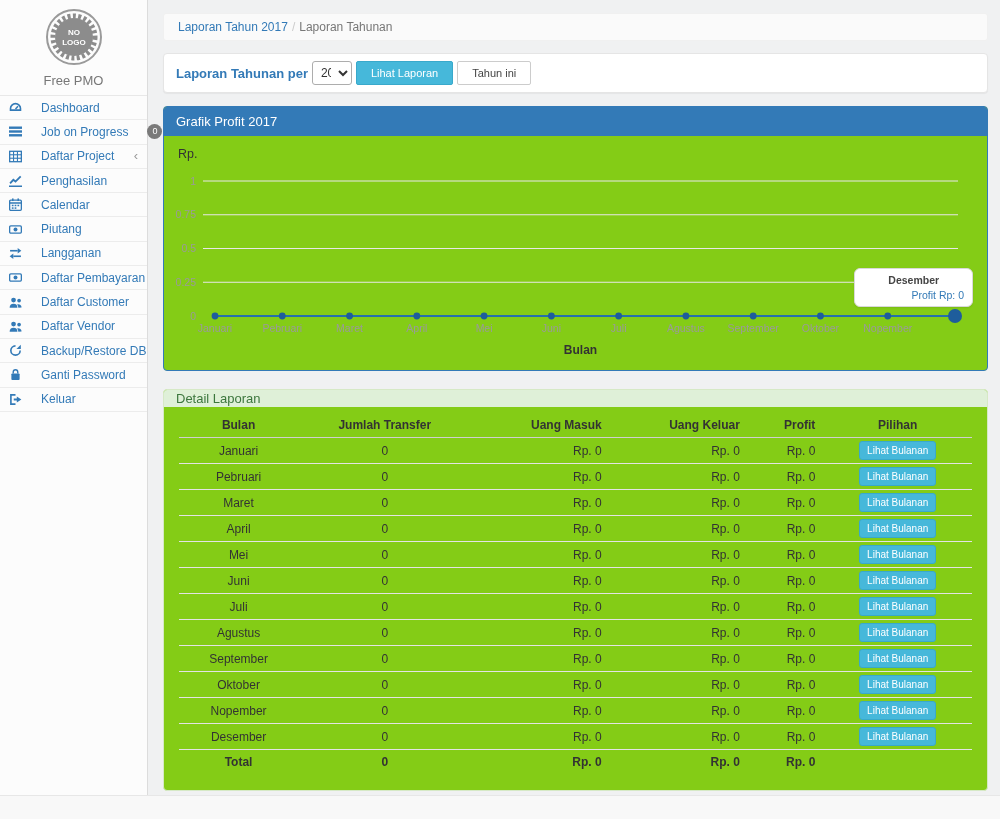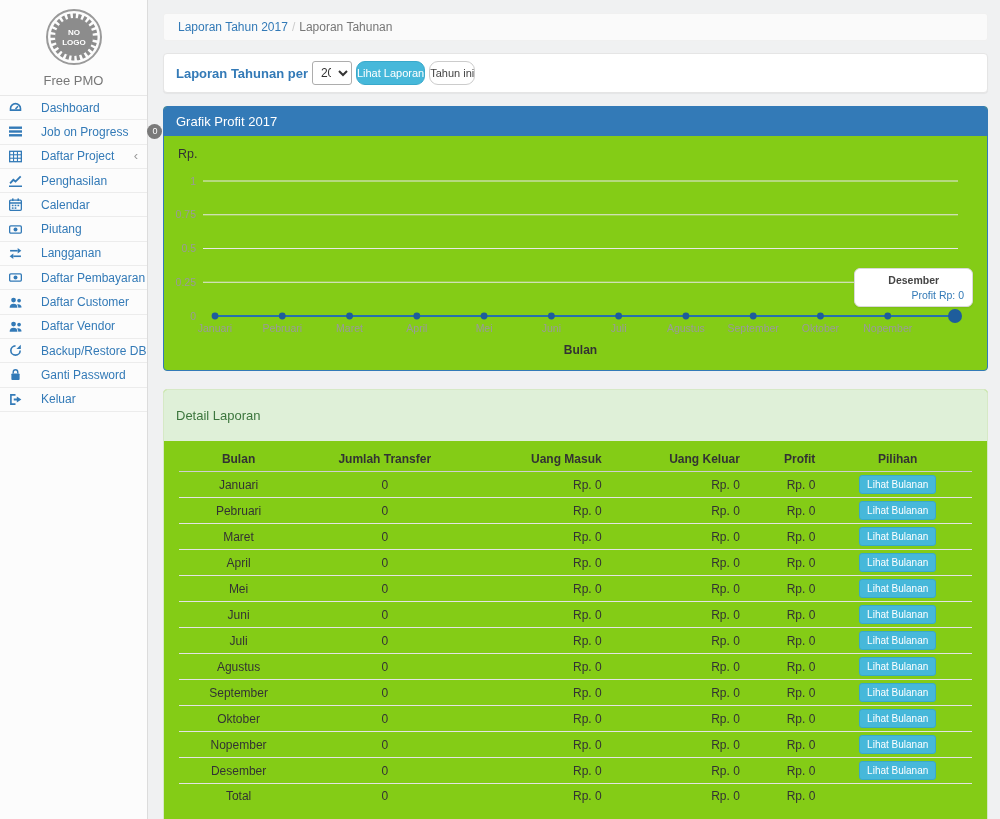--- a/index.html
+++ b/index.html
@@ -41,30 +41,30 @@
   .filter-panel {
     background:#fff; border:1px solid #e5e5e5; border-radius:4px;
     box-shadow:0 1px 1px rgba(0,0,0,.05);
     padding:7px 12px; display:flex; align-items:center; gap:4px; margin-bottom:13px;
   }
   .filter-label { color:#337ab7; font-weight:bold; font-size:13px; }
   select.year {
     font-family:inherit; font-size:12px; padding:2px 4px; height:24px; width:40px;
     border:1px solid #adadad; border-radius:3px; background:#fff; color:#333;
   }
-  .btn { font-family:inherit; font-size:11px; border-radius:9px; padding:4px 0; cursor:pointer; line-height:1.3; }
+  .btn { font-family:inherit; font-size:11px; border-radius:2px; padding:4px 14px; cursor:pointer; line-height:1.3; }
   .btn-info { background:#46b8da; border:1px solid #39a9cb; color:#fff; }
   .btn-default { background:#fff; border:1px solid #ccc; color:#444; }
 
   
   .panel { border-radius:4px; background:#84cc16; }
   .panel-primary { border:1px solid #337ab7; margin-bottom:18px; }
   .panel-primary > .heading { background:#337ab7; color:#fff; padding:7px 12px; font-size:13px; border-radius:3px 3px 0 0; }
   .panel-success { border:1px solid #d6e9c6; margin-bottom:4px; }
-  .panel-success > .heading { background:#dff0d8; color:#3c763d; padding:18px 12px; font-size:13px; border-radius:3px 3px 0 0; }
+  .panel-success > .heading { background:#dff0d8; color:#3c763d; padding:1px 12px; font-size:13px; border-radius:3px 3px 0 0; }
 
   
   .chart-body { position:relative; height:234px; }
   .y-unit { position:absolute; top:11px; left:14px; font-weight:normal; font-size:12.5px; color:#333; }
   .x-title { position:absolute; top:207px; left:39px; width:755px; text-align:center; font-weight:bold; font-size:12px; color:#333; }
   .chart-svg { position:absolute; top:0; left:0; }
   .tooltip {
     position:absolute; top:132px; right:14px; background:#fff;
     border:1px solid #d9d9d9; border-radius:6px; padding:5px 8px;
     text-align:center; box-shadow:0 1px 2px rgba(0,0,0,.08); z-index:2;
@@ -73,21 +73,21 @@
   .tooltip .tt-value { color:#337ab7; font-size:10.5px; margin-top:3px;padding-left:48px; }
 
   
   .table-wrap { padding:6px 15px 16px; }
   table.report { width:100%; border-collapse:collapse; font-size:12px; }
   table.report th { font-weight:bold; color:#333; padding:5px 8px; border-bottom:1px solid #cfcfcf; height:23px; }
   table.report td { padding:3px 8px; border-bottom:1px solid #e3e3e3; height:24.4px; }
   .col-c { text-align:center; }
   .col-r { text-align:right; }
   .btn-xs { font-size:10px; padding:2px 7px; border-radius:3px; }
-  tr.total-row td { font-weight:normal; border-bottom:none; }
+  tr.total-row td { font-weight:bold; border-bottom:none; }
 
   
   footer {
     width:1000px; height:40px; background:#f8f8f8; border-top:1px solid #e7e7e7;
     text-align:center; padding-top:13px; color:#444; font-size:12px;
   }
 </style>
 </head>
 <body>
 

